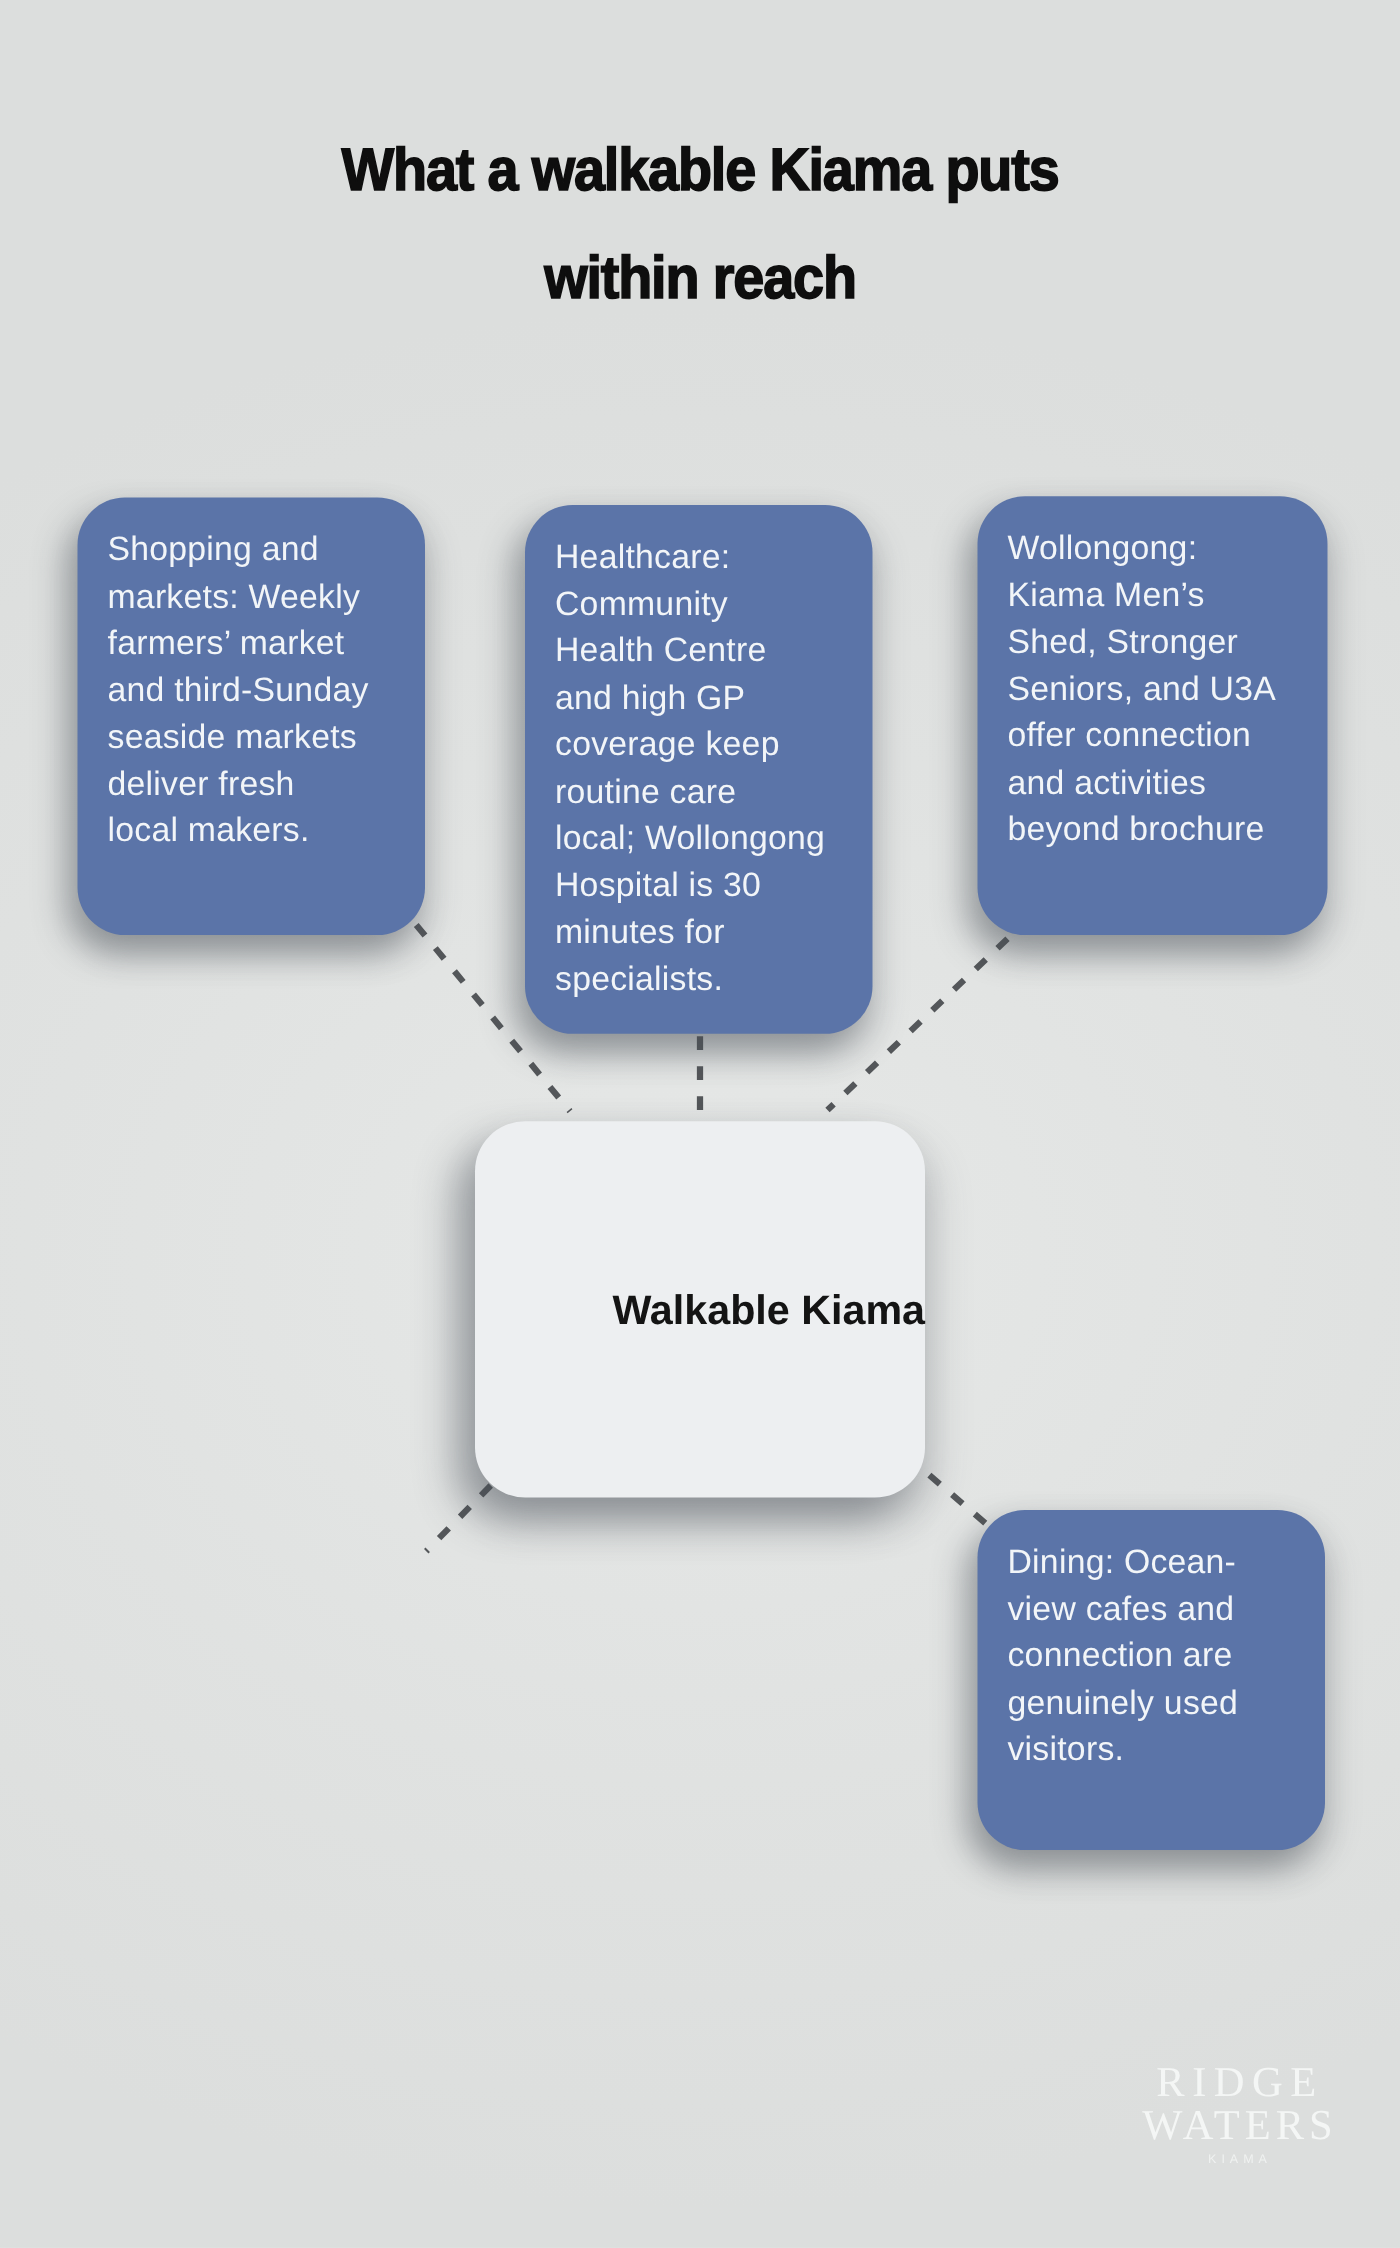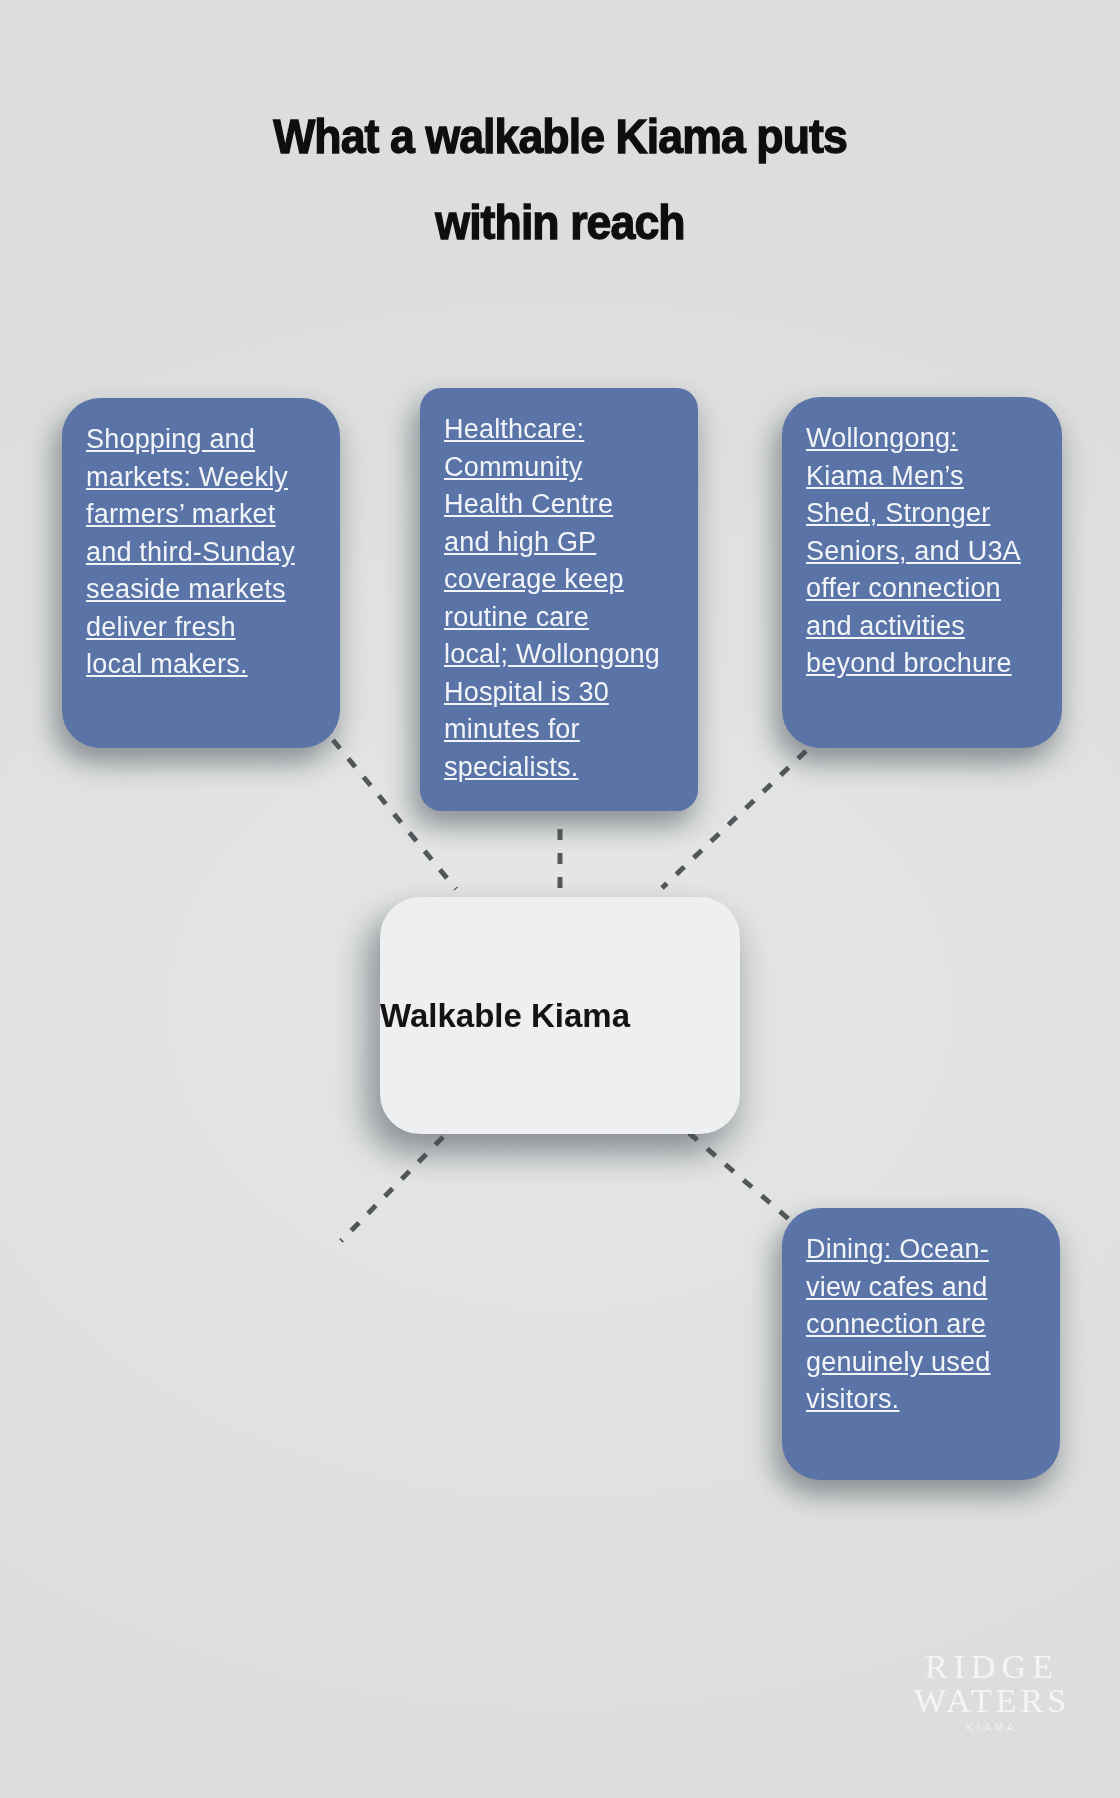--- a/index.html
+++ b/index.html
@@ -38,32 +38,31 @@
   .node{
     position:absolute;
     background:var(--node-bg);
     border-radius:38px;
     color:var(--node-text);
     font-size:27px;
     line-height:37.5px;
     letter-spacing:0.2px;
     padding:23px 22px 16px 24px;
     box-shadow:-10px 14px 26px rgba(72,78,86,0.42), 4px 14px 26px rgba(72,78,86,0.22);
-    text-decoration:underline;
   }
   .node-shopping   {left:62px;  top:398px; width:278px; height:350px;}
-  .node-healthcare {left:420px; top:388px; width:278px; height:423px;border-radius:21px;}
+  .node-healthcare {left:420px; top:404px; width:278px; height:423px;}
   .node-recreation {left:782px; top:397px; width:280px; height:351px;}
   .node-coastal    {left:60px;  top:1205px;width:280px; height:338px;}
   .node-dining     {left:782px; top:1208px;width:278px; height:272px;}
   .center-node{
-    position:absolute;left:380px;top:897px;width:360px;height:237px;
+    position:absolute;left:380px;top:897px;width:360px;height:301px;
     background:var(--center-bg);
     border-radius:40px;
-    display:flex;align-items:center;justify-content:flex-start;
+    display:flex;align-items:center;justify-content:flex-end;
     box-shadow:-16px 18px 32px rgba(72,78,86,0.45), 6px 18px 32px rgba(72,78,86,0.22);
   }
   .center-label{
     color:var(--center-text);
     font-size:33px;
     font-weight:bold;
     letter-spacing:0;
   }
   .logo{
     position:absolute;left:862px;top:1650px;width:260px;

